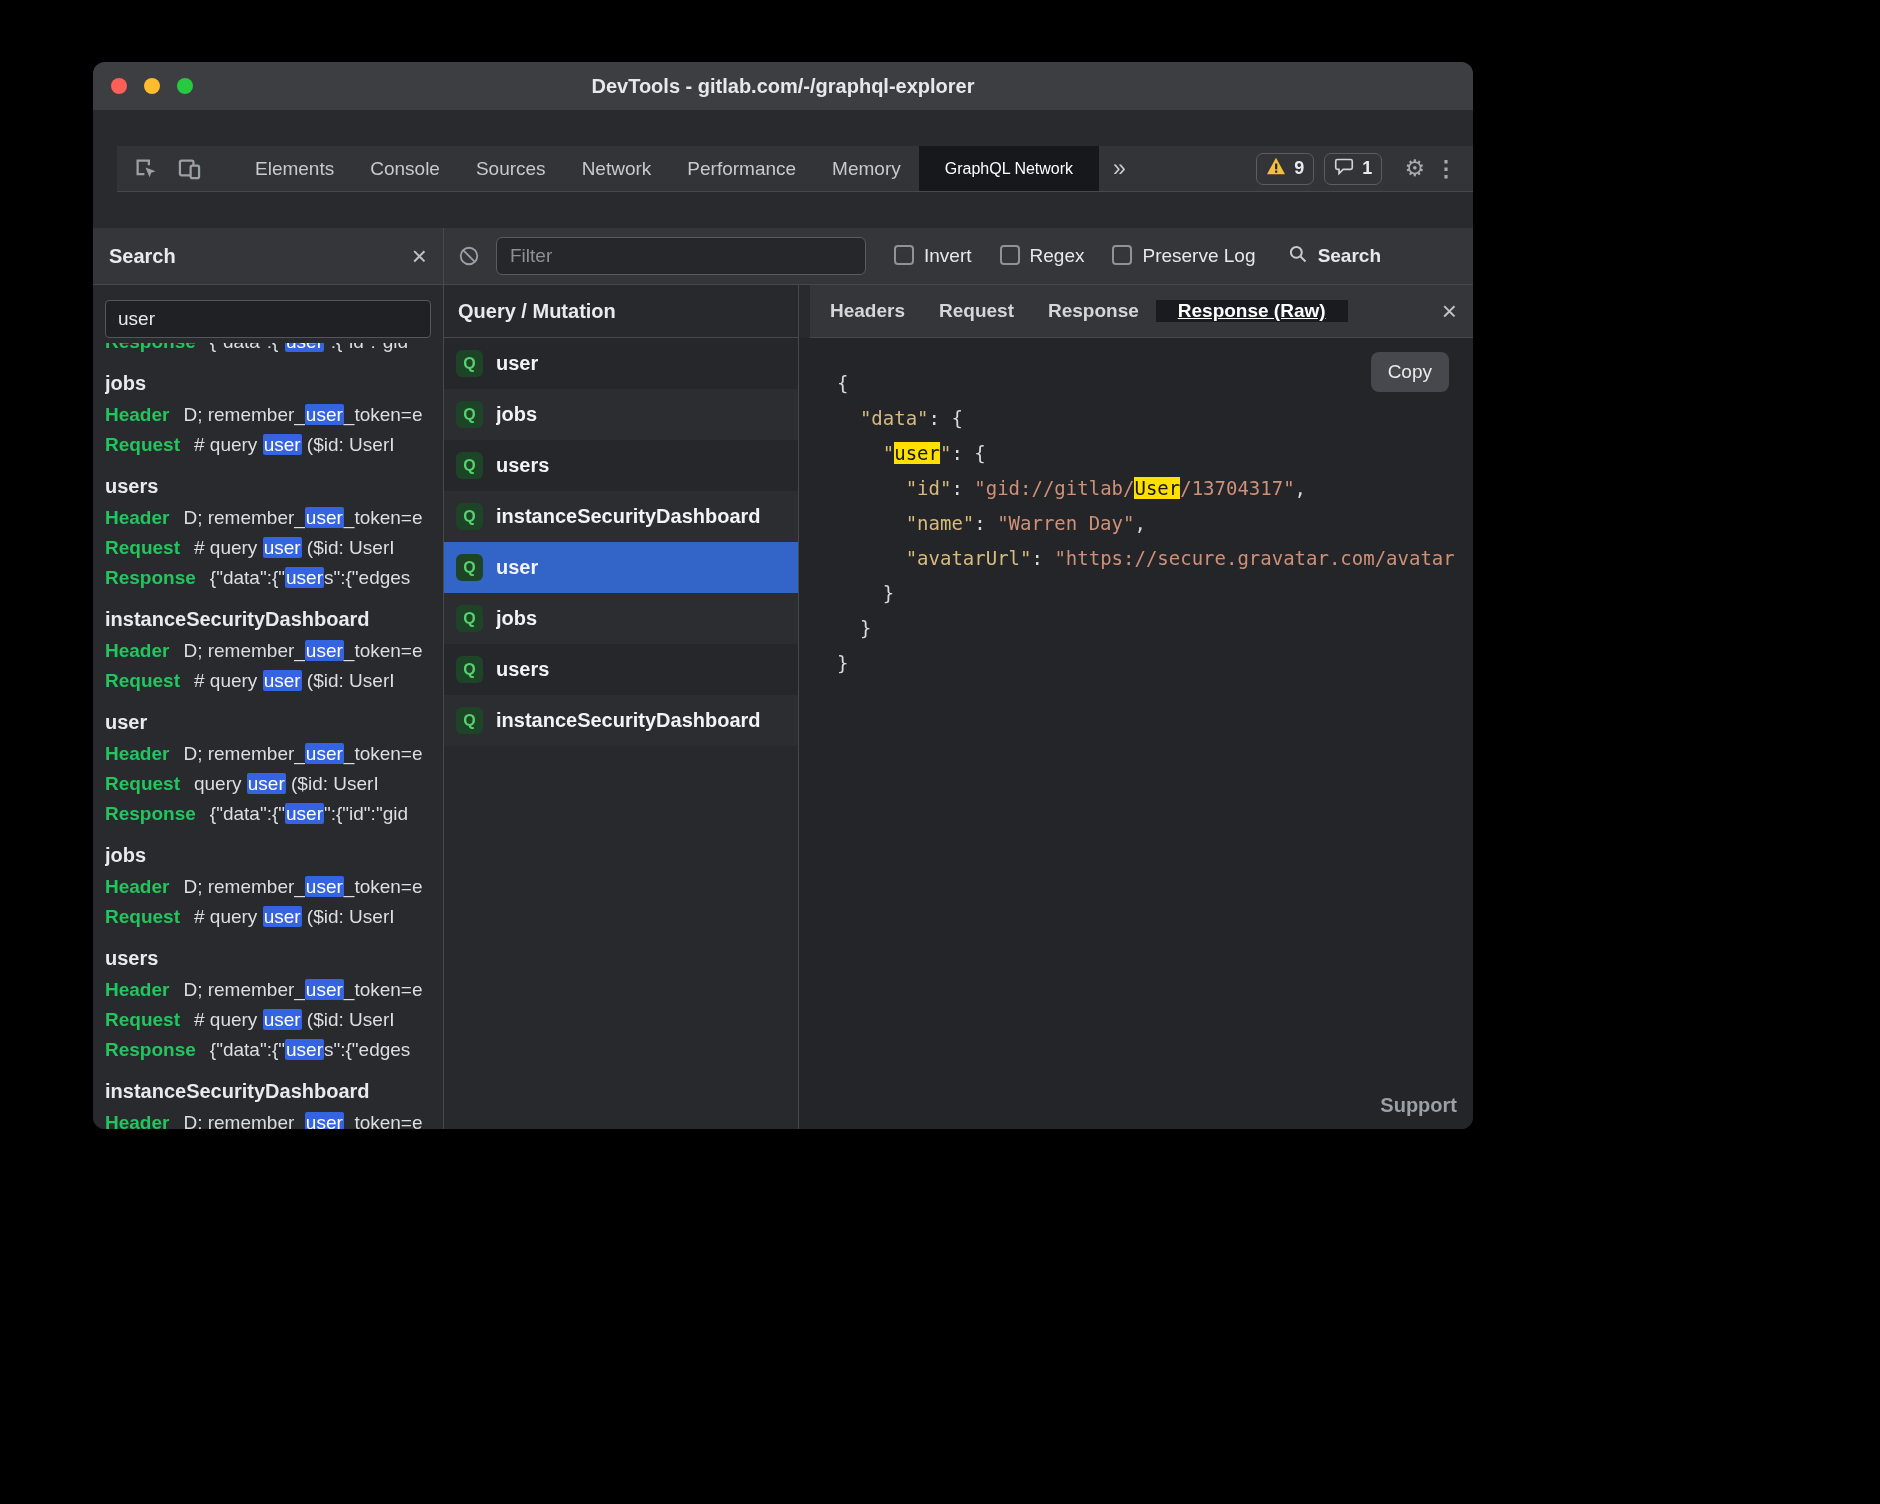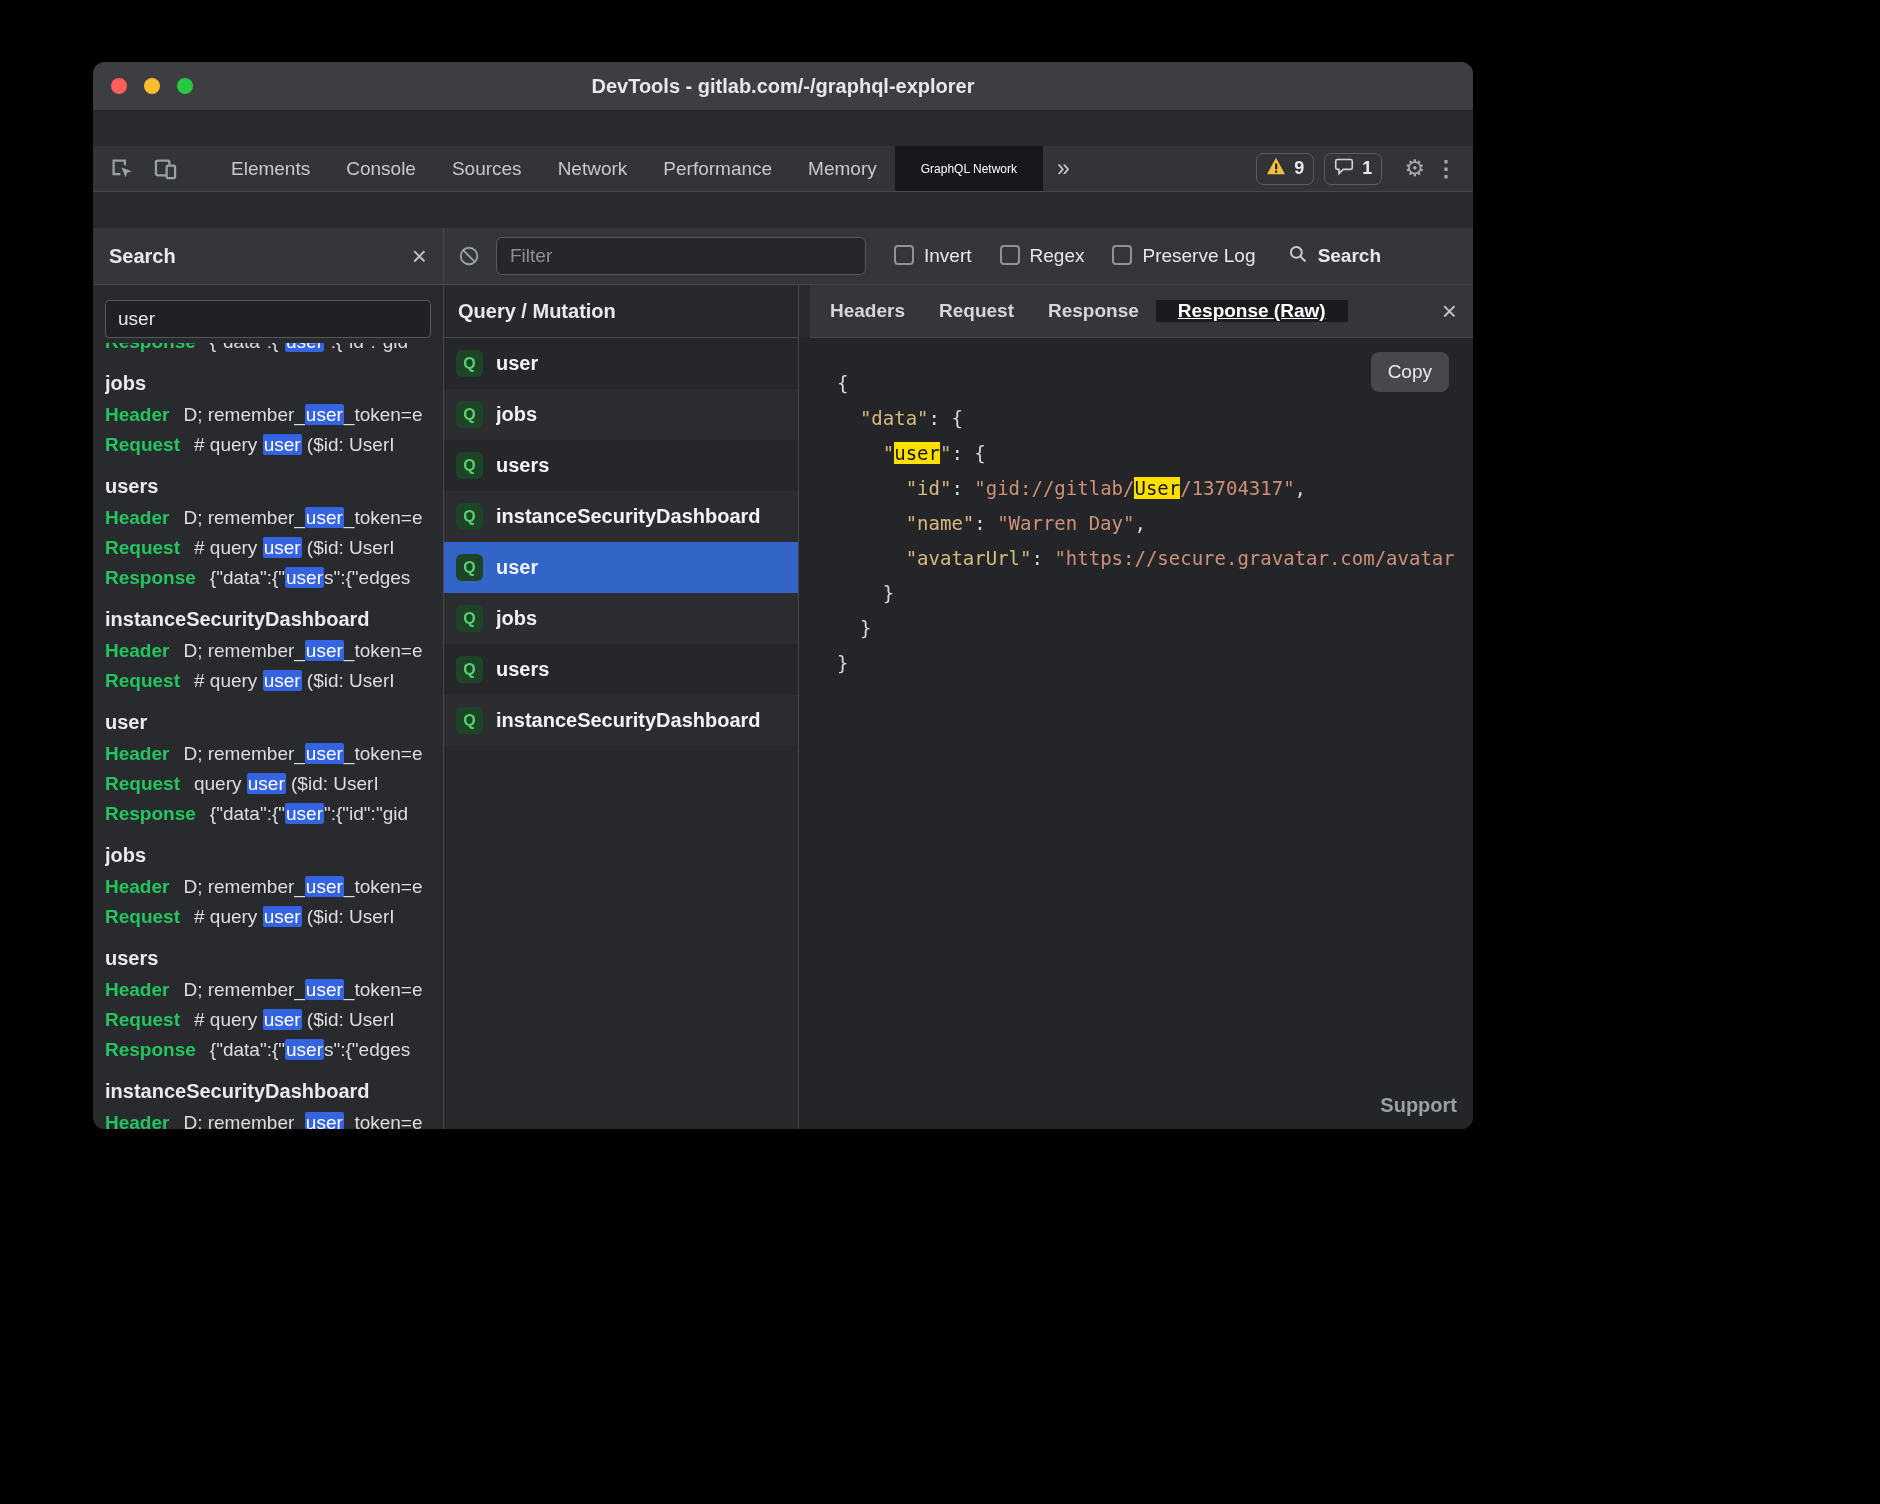--- a/index.html
+++ b/index.html
@@ -6,26 +6,26 @@
   .stage{position:relative;width:1880px;height:1504px;background:#000;font-family:"Liberation Sans",sans-serif;overflow:hidden;}
   .window{position:absolute;left:93px;top:62px;width:1380px;height:1067px;background:#292a2d;border-radius:12px;overflow:hidden;
           box-shadow:0 24px 70px rgba(0,0,0,.65);display:flex;flex-direction:column;gap:36px;}
   
   .titlebar{flex:0 0 48px;background:#3d3e42;position:relative;display:flex;align-items:center;}
   .lights{position:absolute;left:18px;top:0;height:100%;display:flex;align-items:center;gap:17px;}
   .light{width:16px;height:16px;border-radius:50%;}
   .light.red{background:#ff5f57}.light.yellow{background:#febc2e}.light.green{background:#28c840}
   .title{width:100%;text-align:center;font-size:20px;font-weight:bold;color:#e7e8ea;}
   
-  .toolbar{flex:0 0 45px;background:#333438;display:flex;align-items:stretch;border-bottom:1px solid #47484b;}
+  .toolbar{flex:0 0 45px;background:#333438;display:flex;align-items:stretch;border-bottom:1px solid #47484b;margin-left:24px;}
   .tb-icon{width:44px;display:flex;align-items:center;justify-content:center;}
   .tb-icon:first-child{margin-left:6px;}
   .tb-tabs{display:flex;margin-left:26px;}
   .tb-tab{padding:0 18px;display:flex;align-items:center;font-size:19px;color:#c7c9cc;white-space:nowrap;}
-  .tb-active{background:#17181b;color:#fff;padding:0 26px;display:flex;align-items:center;font-size:12px;white-space:nowrap;}
+  .tb-active{background:#17181b;color:#fff;padding:0 26px;display:flex;align-items:center;font-size:16px;white-space:nowrap;}
   .tb-more{display:flex;align-items:center;padding:0 14px;color:#c7c9cc;font-size:23px;}
   .tb-spacer{flex:1;}
   .badge{align-self:center;display:flex;align-items:center;gap:8px;border:1px solid #5c5d61;border-radius:7px;height:30px;
          padding:0 9px;margin-right:10px;color:#e8eaed;font-size:18px;font-weight:bold;}
   .tb-gear{align-self:center;font-size:23px;color:#a7a9ad;margin:0 10px 0 12px;}
   .tb-dots{align-self:center;font-size:22px;color:#a7a9ad;margin-right:16px;font-weight:bold;}
   
   .main{flex:1;display:flex;min-height:0;}
   .left{flex:0 0 350px;width:350px;border-right:1px solid #47484b;display:flex;flex-direction:column;background:#292a2d;min-height:0;}
   .panel-head{flex:0 0 56px;background:#35363a;border-bottom:1px solid #47484b;display:flex;align-items:center;padding:0 16px;}

